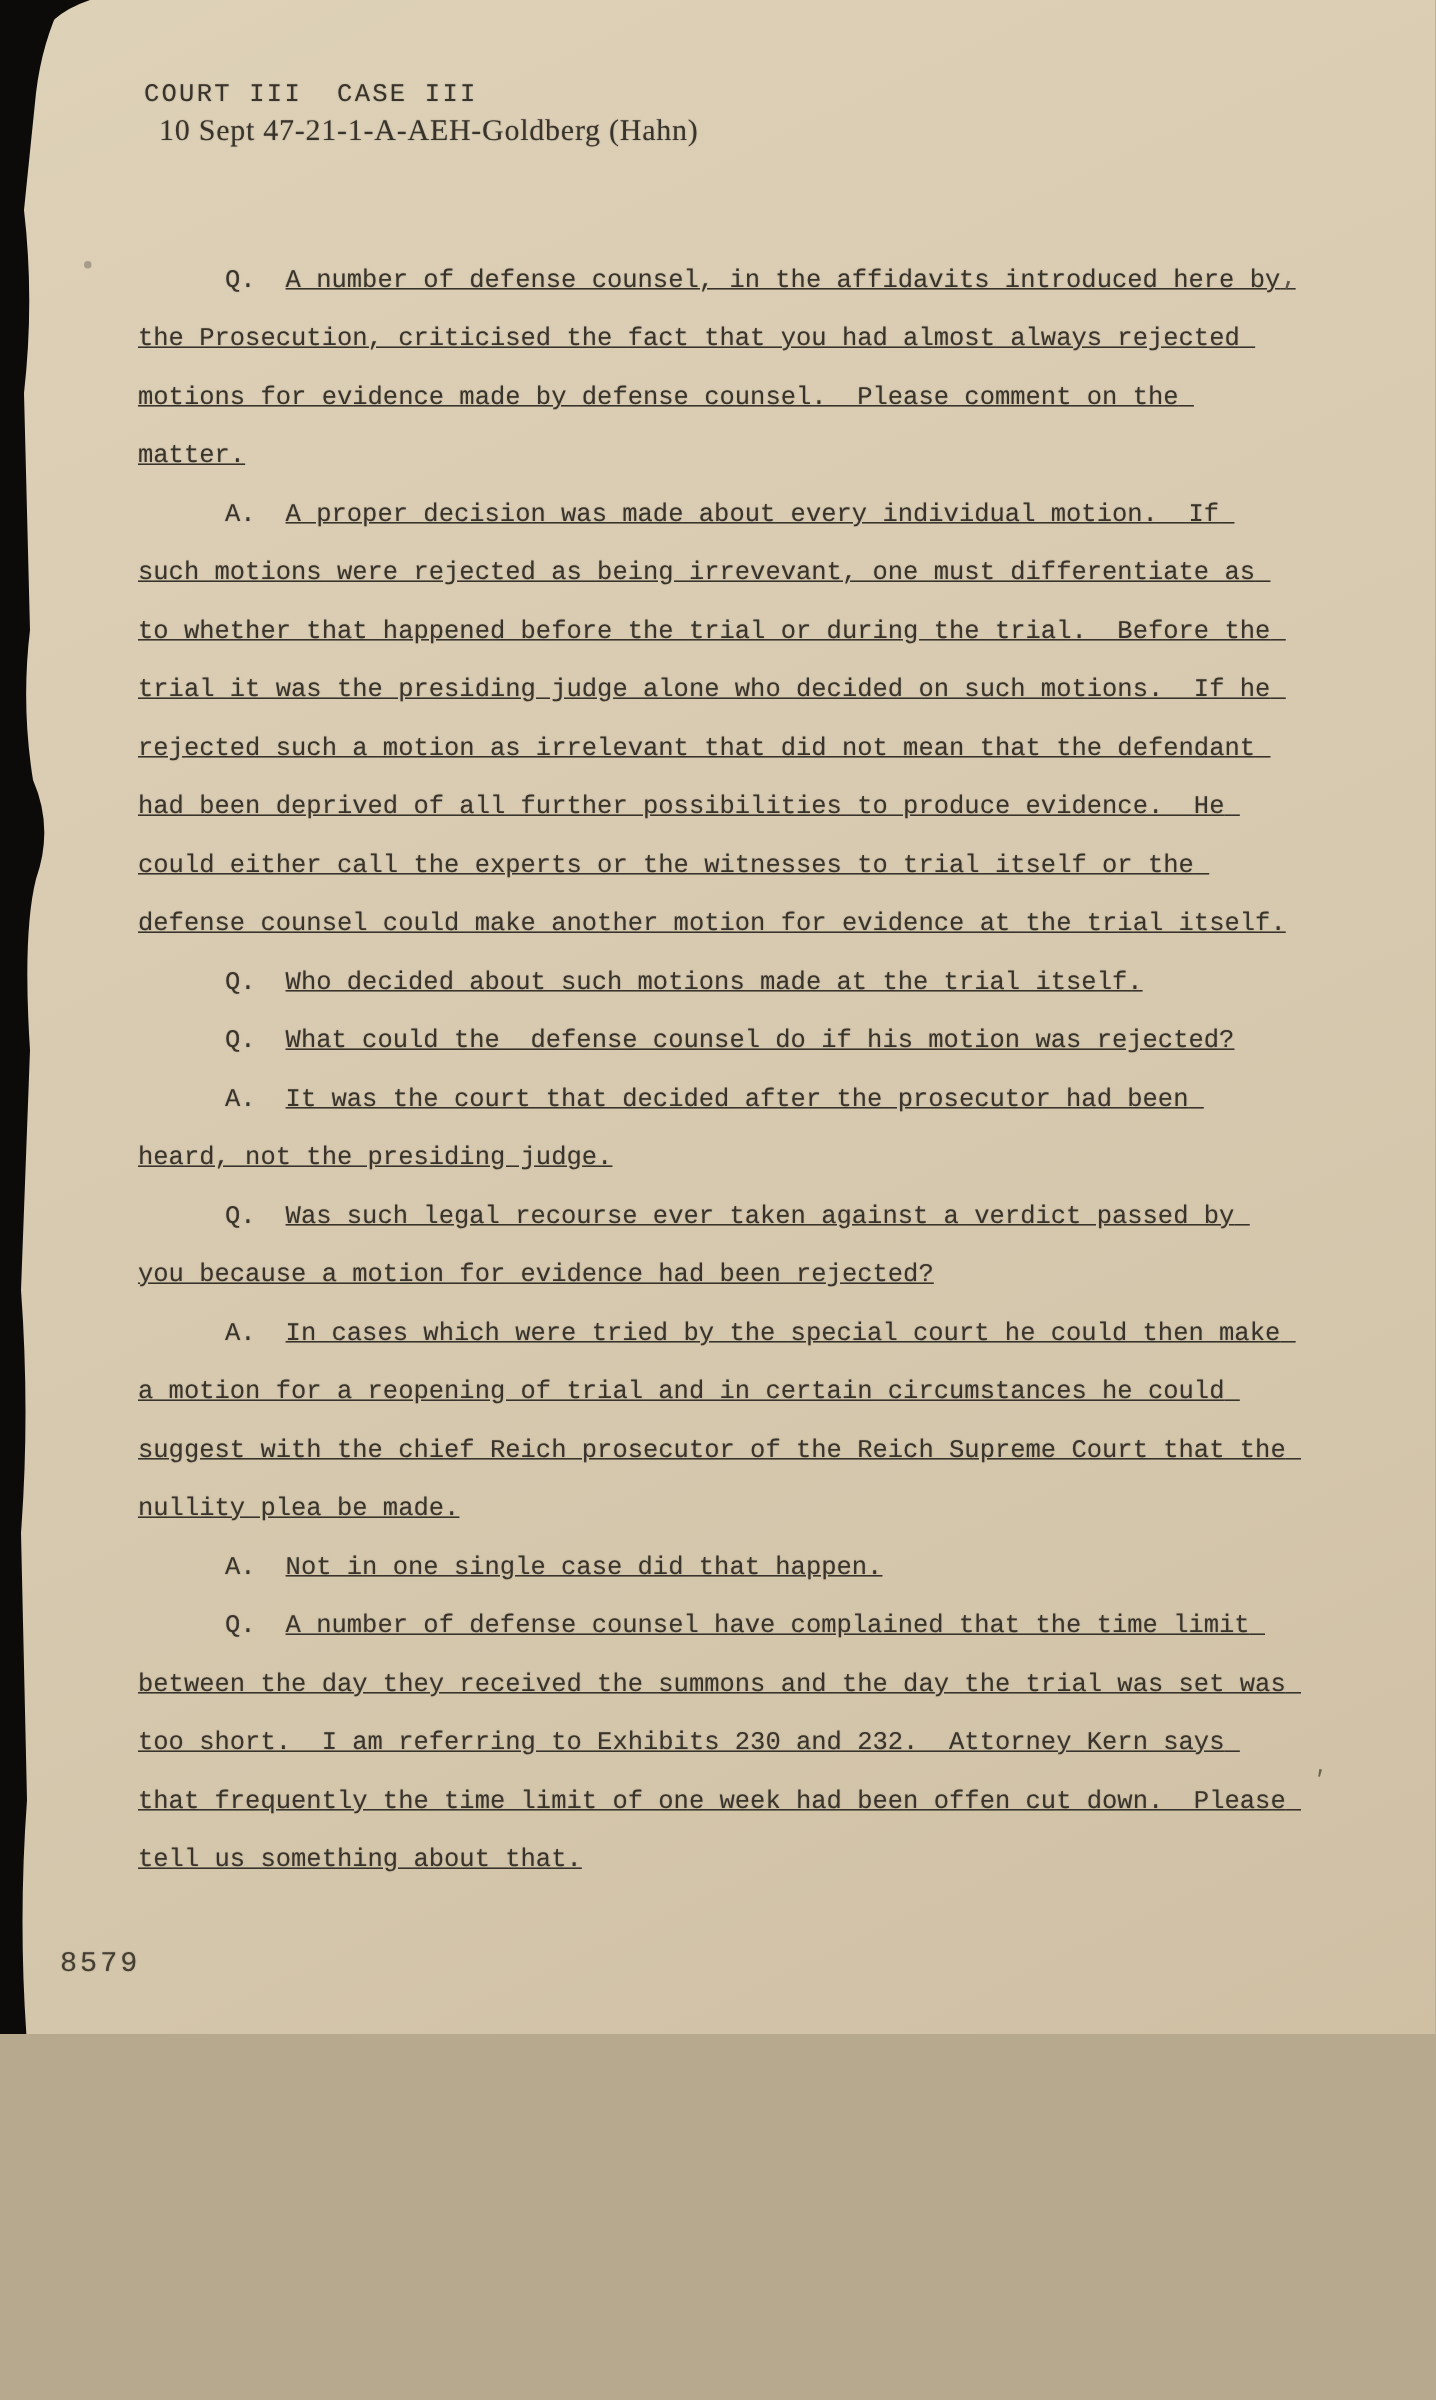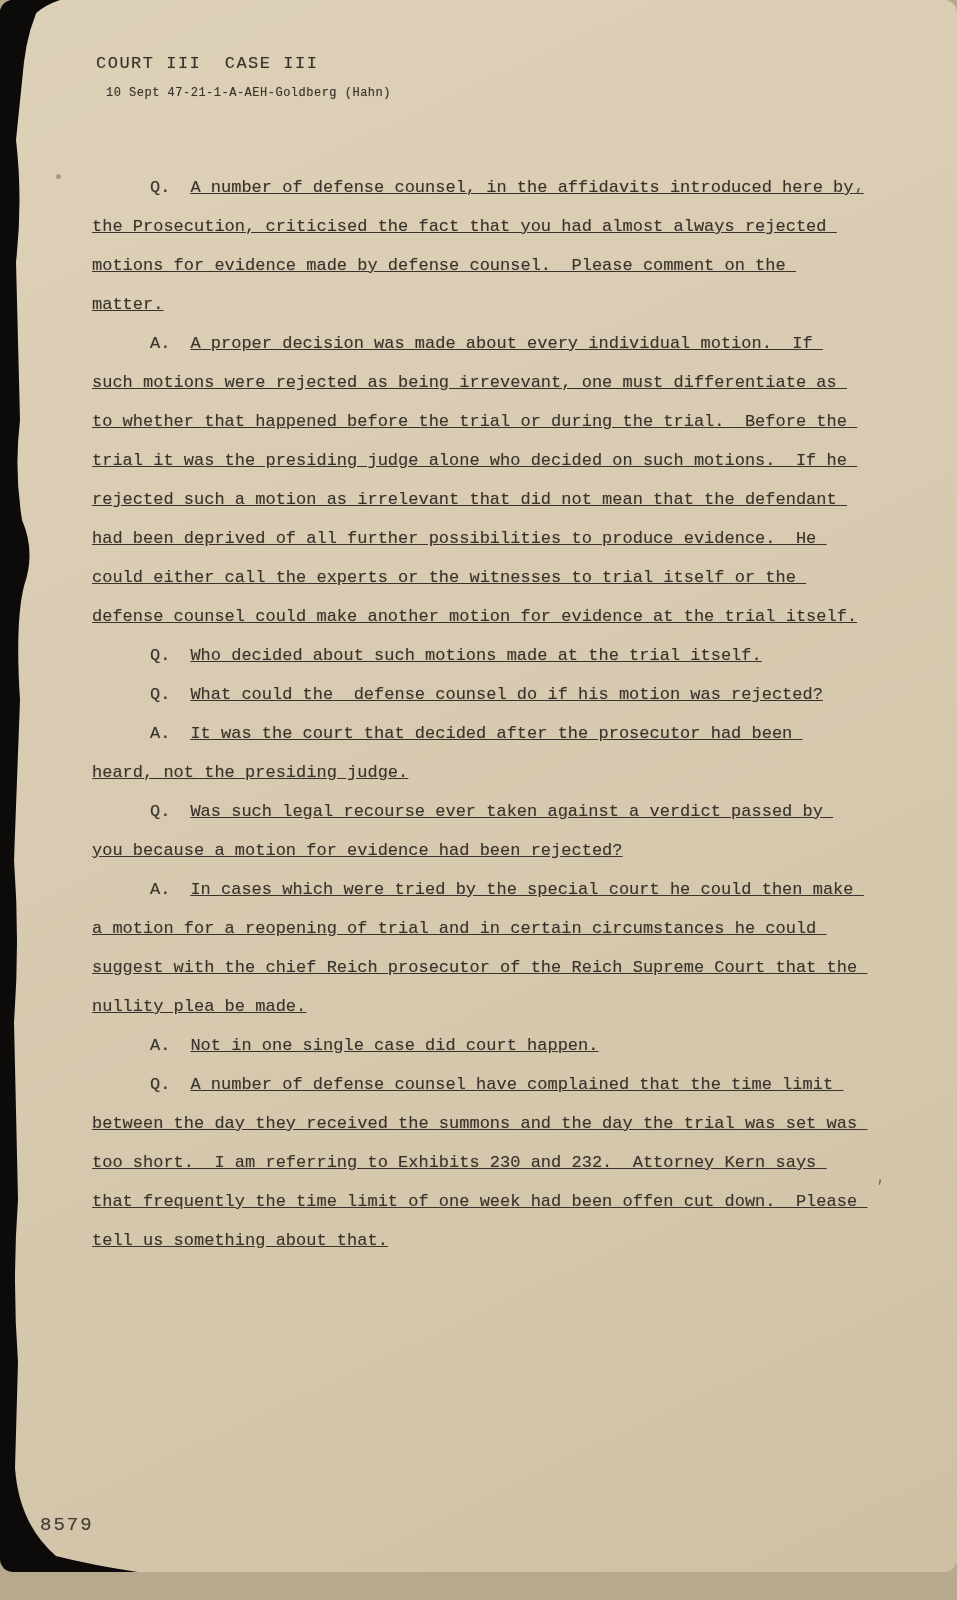--- a/index.html
+++ b/index.html
@@ -3,51 +3,51 @@
 <meta charset="utf-8">
 <style>
   html, body {
     margin: 0;
     padding: 0;
     background: #b7a98d;
   }
   .page {
     position: relative;
     width: 957px;
-    height: 1572px;
+    height: 1356px;
     overflow: hidden;
     background: linear-gradient(155deg, #ddd1b8 0%, #d9cbb1 40%, #d4c6ab 75%, #cfc0a4 100%);
     color: #39342b;
     font-family: "Liberation Mono", "DejaVu Sans Mono", monospace;
-    border-radius: 13px;
   }
   .film-edge {
     position: absolute;
     left: 0; top: 0;
     width: 957px; height: 1600px;
     pointer-events: none;
   }
   .header {
     position: absolute;
     top: 54px;
     left: 96px;
   }
   .header-line1 {
     font-size: 17px;
     letter-spacing: 1.5px;
     white-space: pre;
     text-shadow: 0 0 1px rgba(56,50,40,.4);
   }
   .header-line2 {
-    margin-top: 13px;
+    margin-top: 3px;
     margin-left: 10px;
-    font-size: 12px;
+    font-size: 20px;
     letter-spacing: .5px;
     white-space: pre;
     text-shadow: 0 0 1px rgba(56,50,40,.4);
+    font-family: Liberation Serif, serif;
   }
   .transcript-body {
     position: absolute;
     top: 168px;
     left: 92px;
     width: 768px;
     font-size: 17px;
     line-height: 39px;
     text-shadow: 0 0 1px rgba(56,50,40,.35);
   }
@@ -107,21 +107,21 @@
   </div>
 
   <div class="transcript-body">
       <p class="para"><span class="speaker">Q.</span><span class="ptext">A number of defense counsel, in the affidavits introduced here by the Prosecution, criticised the fact that you had almost always rejected motions for evidence made by defense counsel.  Please comment on the matter.</span></p>
       <p class="para"><span class="speaker">A.</span><span class="ptext">A proper decision was made about every individual motion.  If such motions were rejected as being irrevevant, one must differentiate as to whether that happened before the trial or during the trial.  Before the trial it was the presiding judge alone who decided on such motions.  If he rejected such a motion as irrelevant that did not mean that the defendant had been deprived of all further possibilities to produce evidence.  He could either call the experts or the witnesses to trial itself or the defense counsel could make another motion for evidence at the trial itself.</span></p>
       <p class="para"><span class="speaker">Q.</span><span class="ptext">Who decided about such motions made at the trial itself.</span></p>
       <p class="para"><span class="speaker">Q.</span><span class="ptext">What could the  defense counsel do if his motion was rejected?</span></p>
       <p class="para"><span class="speaker">A.</span><span class="ptext">It was the court that decided after the prosecutor had been heard, not the presiding judge.</span></p>
       <p class="para"><span class="speaker">Q.</span><span class="ptext">Was such legal recourse ever taken against a verdict passed by you because a motion for evidence had been rejected?</span></p>
       <p class="para"><span class="speaker">A.</span><span class="ptext">In cases which were tried by the special court he could then make a motion for a reopening of trial and in certain circumstances he could suggest with the chief Reich prosecutor of the Reich Supreme Court that the nullity plea be made.</span></p>
-      <p class="para"><span class="speaker">A.</span><span class="ptext">Not in one single case did court happen.</span></p>
+      <p class="para"><span class="speaker">A.</span><span class="ptext">Not in one single case did that happen.</span></p>
       <p class="para"><span class="speaker">Q.</span><span class="ptext">A number of defense counsel have complained that the time limit between the day they received the summons and the day the trial was set was too short.  I am referring to Exhibits 230 and 232.  Attorney Kern says that frequently the time limit of one week had been offen cut down.  Please tell us something about that.</span></p>
     </div>
 
   <div class="page-number">8579</div>
 
   <span class="speck-dot"></span>
   <span class="stray-mark-1">'</span>
   <span class="stray-mark-2">'</span>
 
   <svg class="film-edge" viewBox="0 0 957 1600" xmlns="http://www.w3.org/2000/svg" aria-hidden="true">

